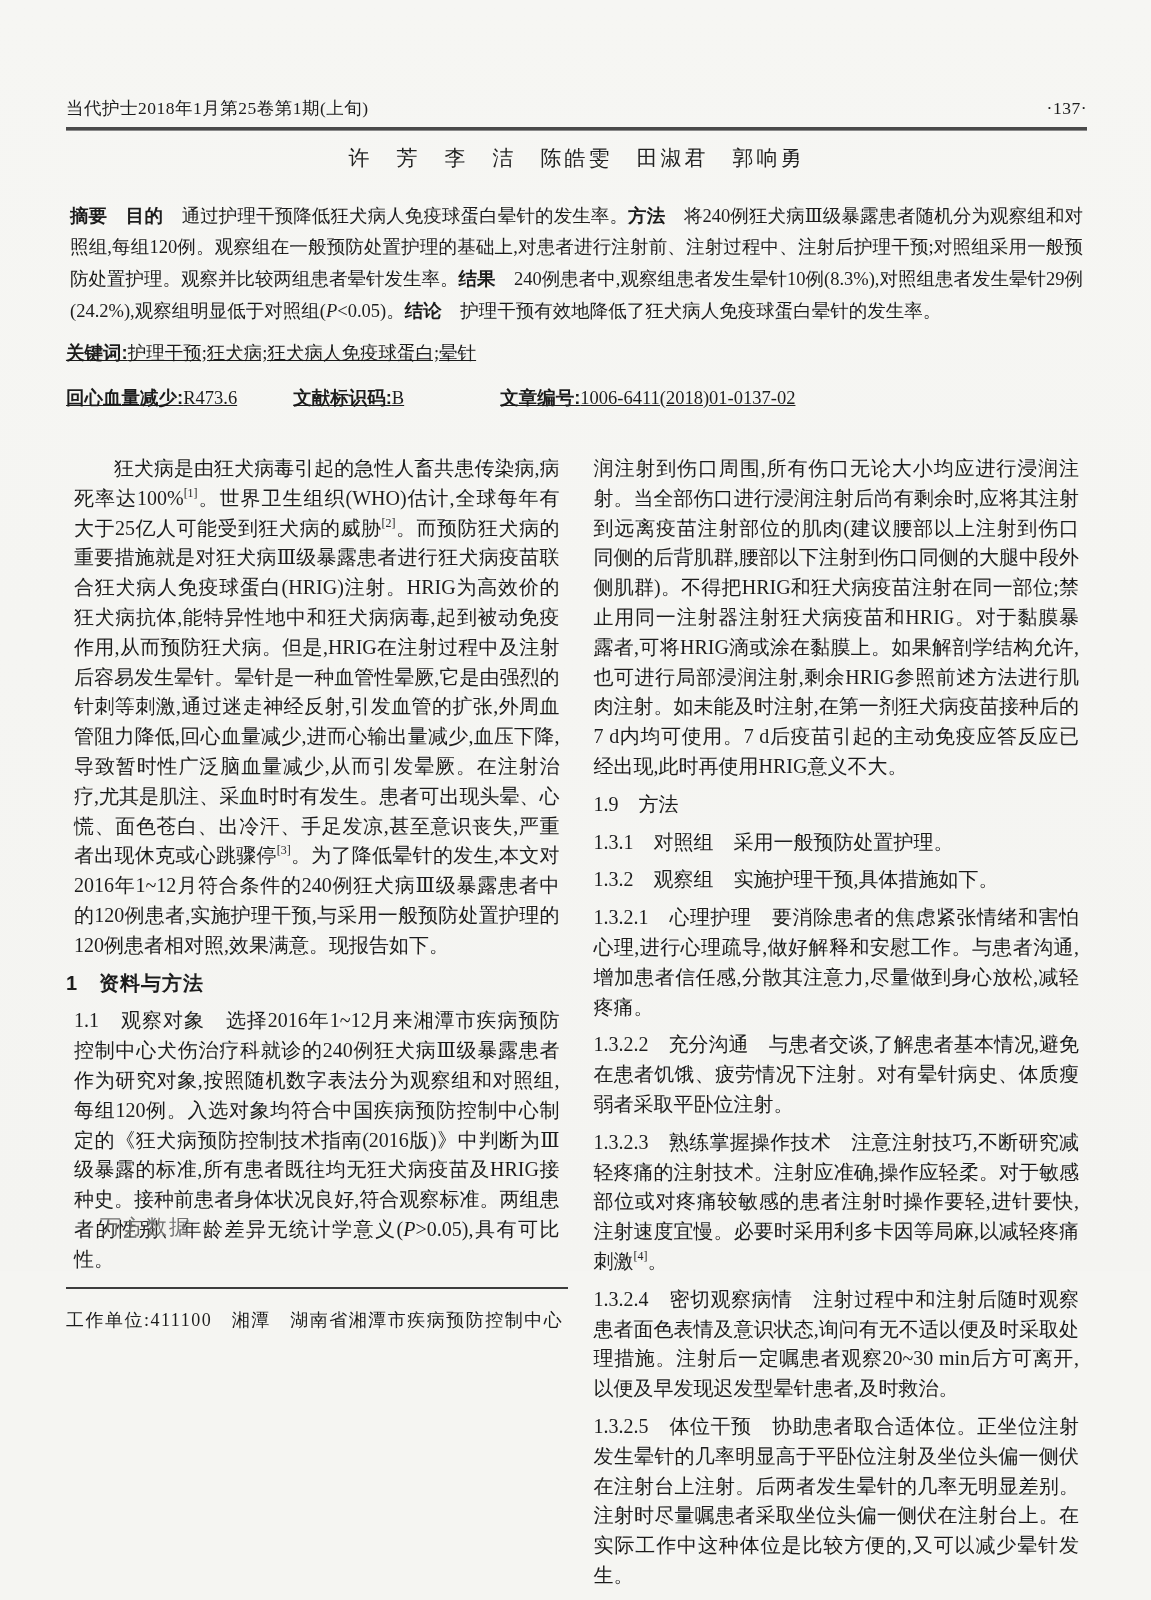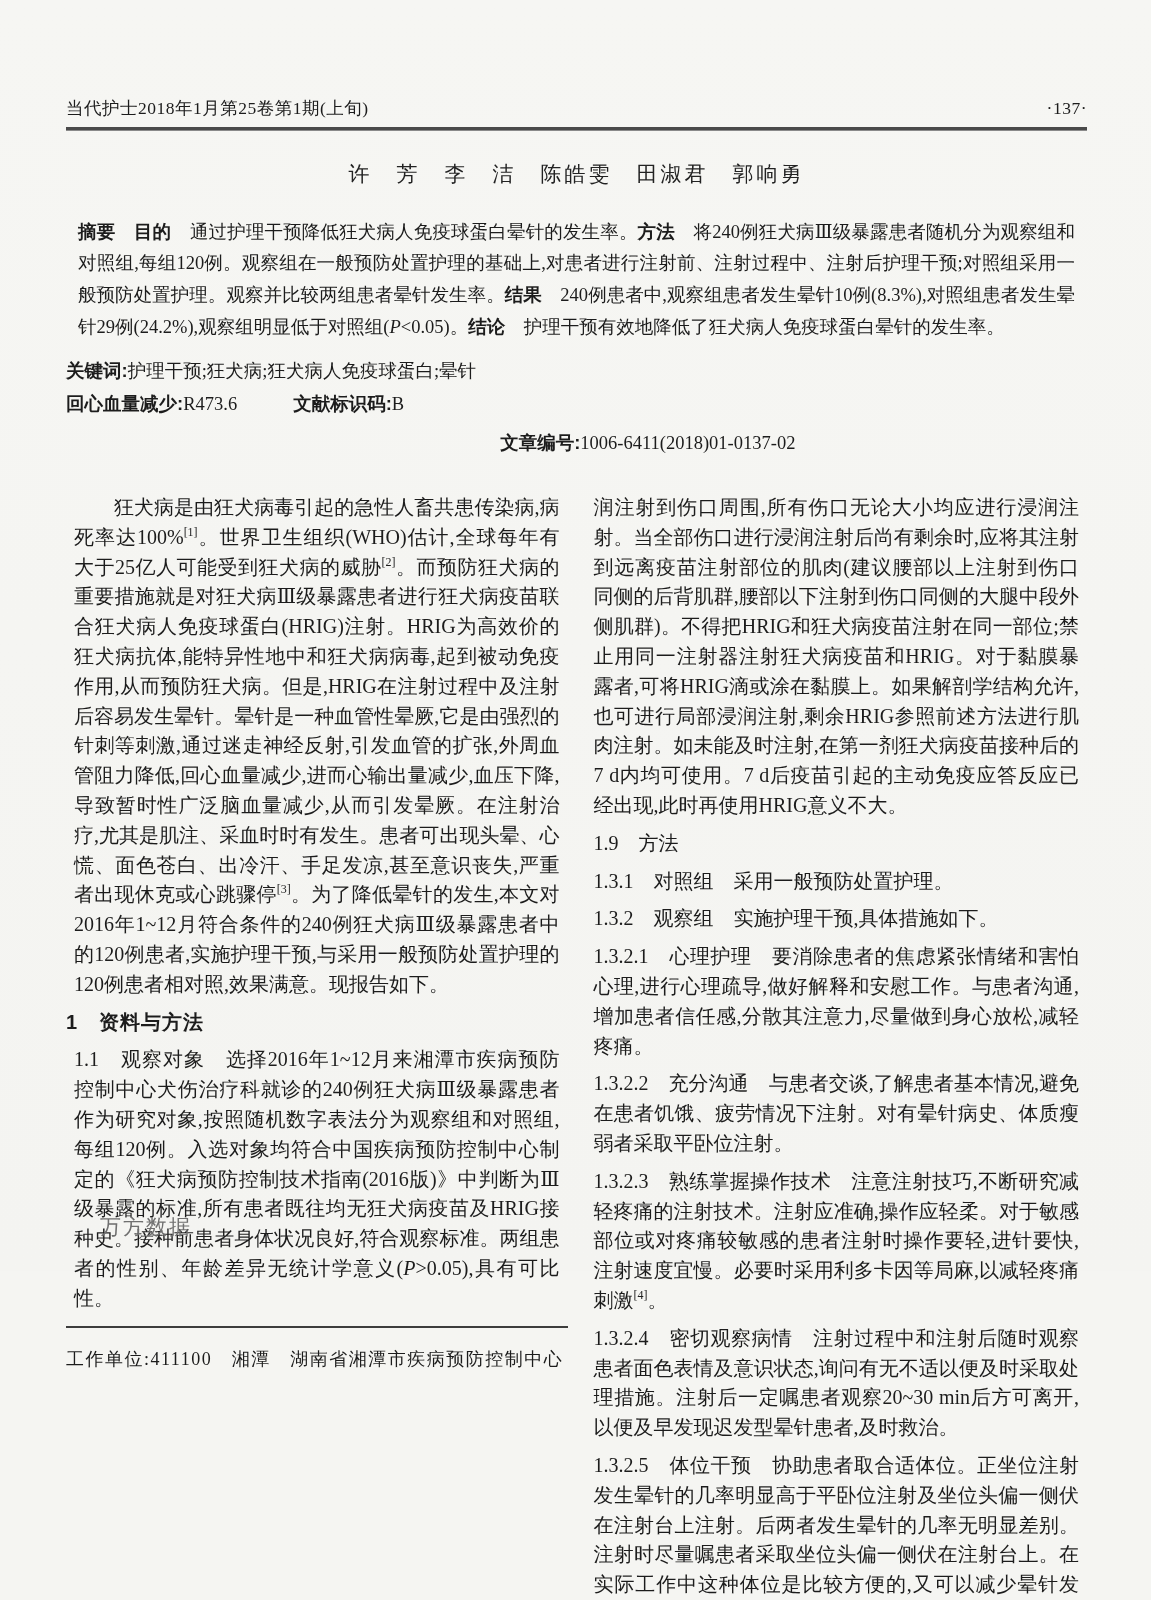--- a/index.html
+++ b/index.html
@@ -37,42 +37,43 @@
   
   .title {
     margin: 42px 0 0 0;
     text-align: center;
     font-family: "Liberation Sans", "DejaVu Sans", sans-serif;
     font-weight: bold;
     font-size: 30px;
     letter-spacing: 2px;
   }
   .authors {
-    margin-top: 30px;
+    margin-top: 14px;
     text-align: center;
     font-size: 21px;
     letter-spacing: 3px;
     color: #222;
   }
   
   .abstract {
     margin-top: 28px;
     font-size: 18.5px;
     line-height: 31px;
     text-align: justify;
   }
-  .abstract p { margin: 12px; }
+  .abstract p { margin: 4px; }
   .kw-line, .clc-line {
     margin-top: 1px;
     font-size: 18.5px;
-    line-height: 31px;
+    line-height: 43px;
+    text-decoration: underline;
   }
   .clc-line { display: flex; }
   .clc-line .fld2 { margin-left: 56px; }
-  .clc-line .fld3 { margin-left: 96px; margin-top: 39px; }
+  .clc-line .fld3 { margin-left: 96px; }
   .b {
     font-family: "Liberation Sans", "DejaVu Sans", sans-serif;
     font-weight: bold;
   }
   .i { font-style: italic; }
   sup {
     font-size: 12px;
     line-height: 0;
   }
   

